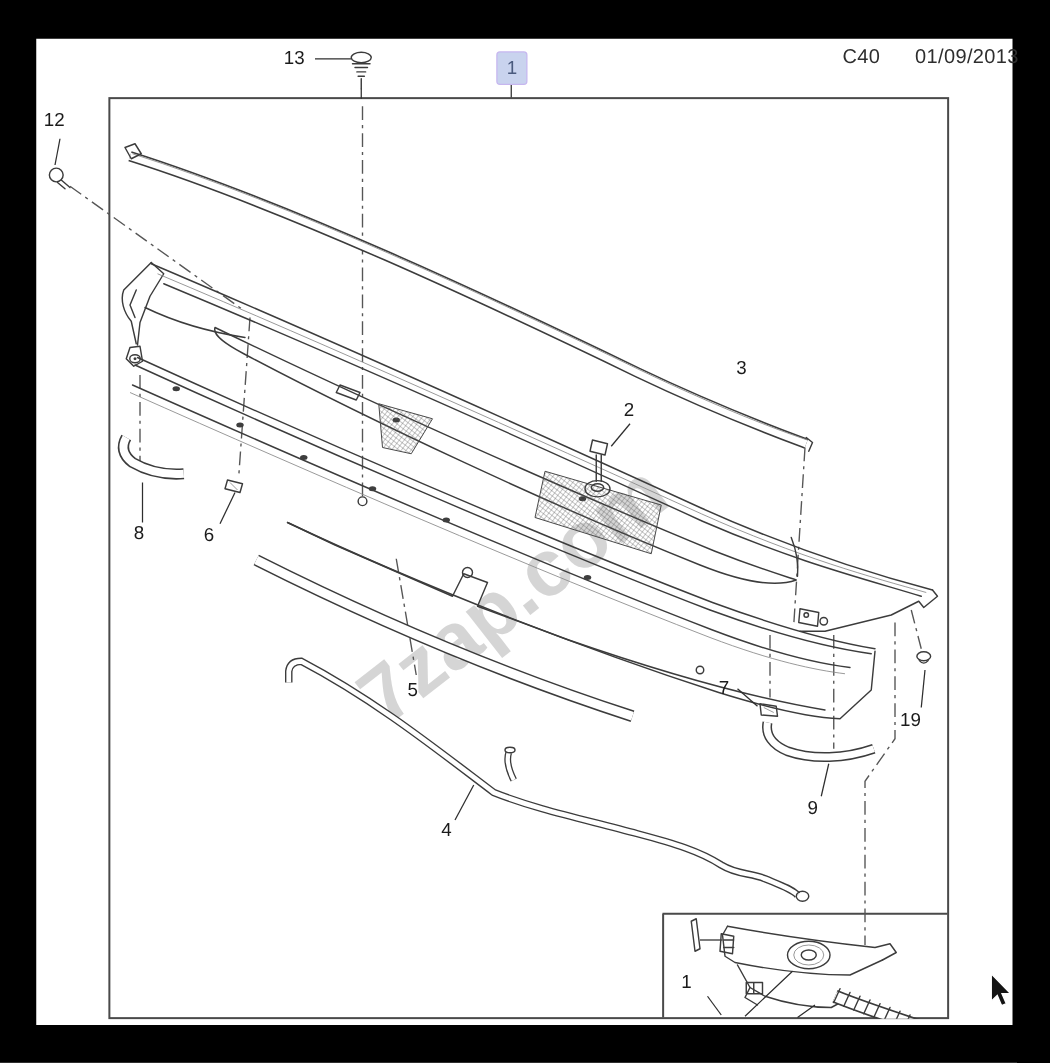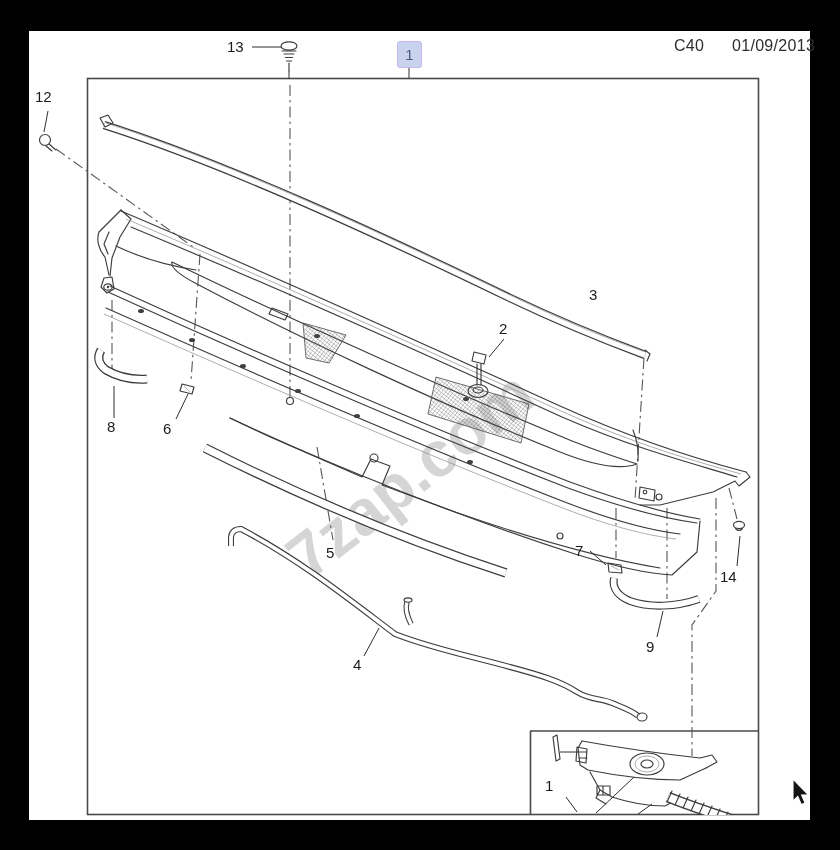--- a/index.html
+++ b/index.html
@@ -220,15 +220,15 @@
   <div class="callout" style="left:227px;top:38px;">13</div>
   <div class="callout" style="left:35px;top:88px;">12</div>
   <div class="callout" style="left:589px;top:286px;">3</div>
   <div class="callout" style="left:499px;top:320px;">2</div>
   <div class="callout" style="left:107px;top:418px;">8</div>
   <div class="callout" style="left:163px;top:420px;">6</div>
   <div class="callout" style="left:326px;top:544px;">5</div>
   <div class="callout" style="left:353px;top:656px;">4</div>
   <div class="callout" style="left:575px;top:542px;">7</div>
   <div class="callout" style="left:646px;top:638px;">9</div>
-  <div class="callout" style="left:720px;top:568px;">14</div>
+  <div class="callout" style="left:720px;top:568px;">19</div>
   <div class="callout" style="left:545px;top:777px;">1</div>
 </div>
 
 </body></html>

